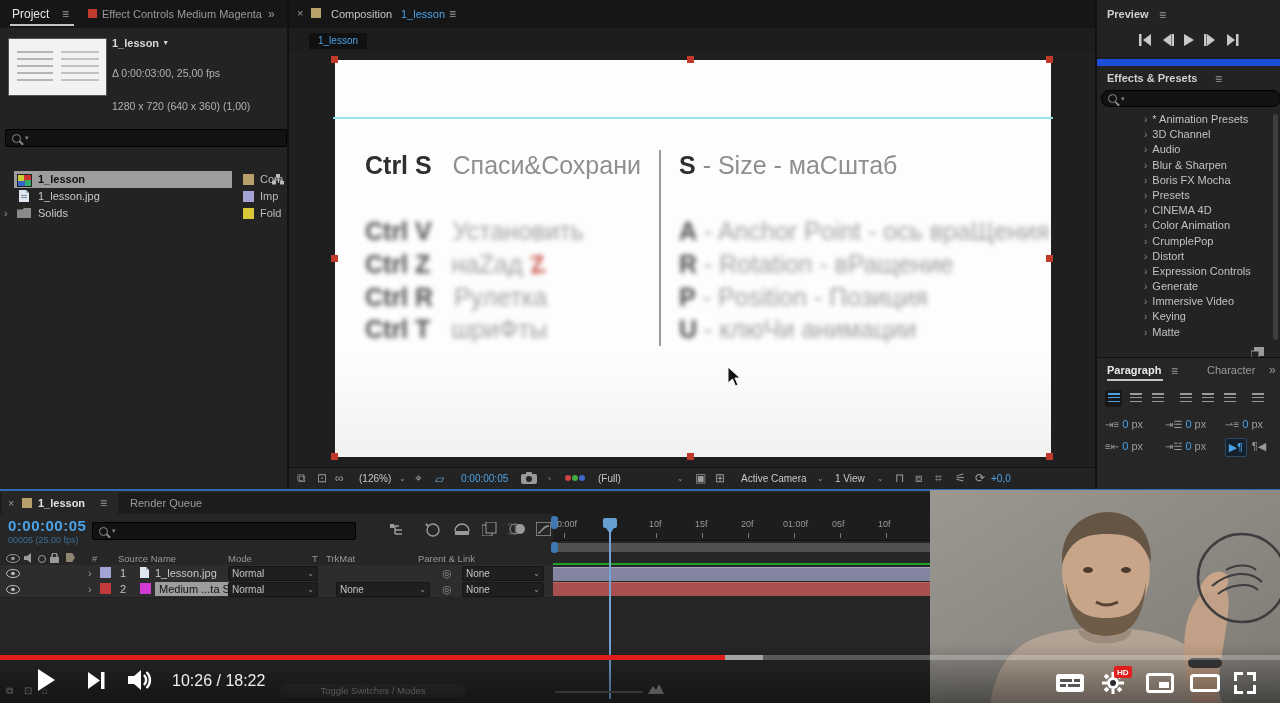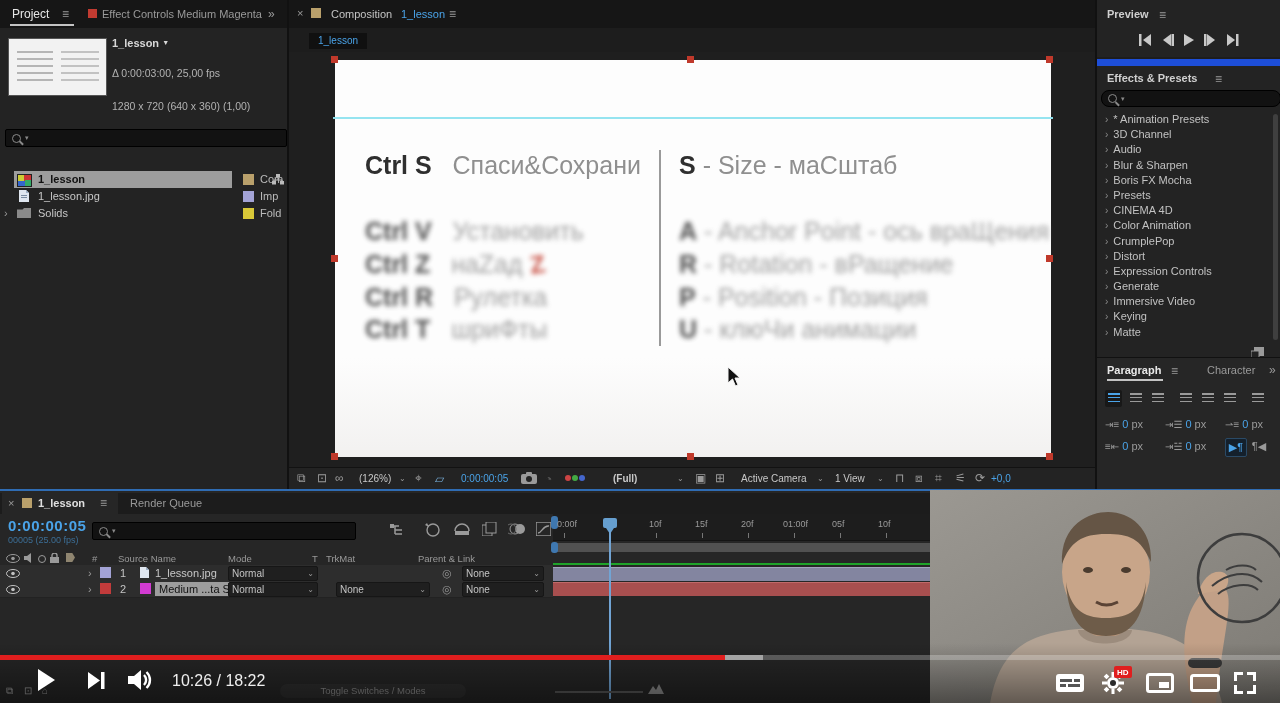--- a/index.html
+++ b/index.html
@@ -20,21 +20,21 @@
   
   .srow{position:absolute;height:32px;white-space:nowrap;font-size:25px;line-height:30px;}
   .skey{font-weight:700;color:#2f2f2f;}
   .sdesc{color:#8f8f8f;}
   .blurred{filter:blur(2.6px);opacity:.85;}
   .badge{color:#c0392b;font-weight:700;display:inline-block;transform:rotate(-8deg);}
   
   .g{color:#9a9a9a;font-size:12px;line-height:12px;}
   .alignbtn{width:17px;height:17px;border-radius:2px;display:flex;align-items:center;justify-content:center;}
   .alignbtn .bars{width:12px;height:11px;background:repeating-linear-gradient(to bottom,currentColor 0 1.5px,transparent 1.5px 3.8px);}
-  .fxitem{position:relative;height:15.2px;line-height:15.2px;white-space:nowrap;color:#c2c2c2;font-size:11px;}
+  .fxitem{position:relative;height:15.2px;line-height:15.2px;white-space:nowrap;color:#c2c2c2;font-size:11px;padding-left:39px;}
   .fxitem .chev{color:#8a8a8a;margin:0 5px 0 8px;font-size:10px;}
   .hdrtxt{color:#999;font-size:9.5px;}
   .laybox{background:#1f1f1f;border:1px solid #161616;border-radius:2px;color:#c4c4c4;font-size:10px;display:flex;align-items:center;justify-content:space-between;padding:0 3px;}
   .ytbtn svg{display:block;}
   .corner{position:absolute;width:6px;height:6px;}
 </style>
 </head>
 <body>
 
 <div id="stage">
@@ -148,21 +148,21 @@
       <span class="a g" style="left:126px;top:4px;">⌖</span>
       <span class="a" style="left:146px;top:4px;color:#7ab4e0;font-size:12px;">▱</span>
       <span class="a blue" style="left:172px;top:5px;font-size:10px;">0:00:00:05</span>
       <svg class="a" style="left:232px;top:4px;" width="16" height="12">
           <rect x="0" y="2" width="16" height="10" rx="2" fill="#9a9a9a"></rect>
           <circle cx="8" cy="7" r="3" fill="#232323"></circle>
           <rect x="5" y="0" width="6" height="3" rx="1" fill="#9a9a9a"></rect>
         </svg>
       <span class="a" style="left:256px;top:4px;color:#555;font-size:12px;">◔</span>
       <span class="a" style="left:276px;top:7px;width:6px;height:6px;border-radius:50%;background:#c44;box-shadow:7px 0 0 #4a4,14px 0 0 #46c;"></span>
-      <span class="a" style="left:324px;top:5px;color:#c8c8c8;font-size:10px;font-weight:bold;">(Full)</span>
+      <span class="a" style="left:309px;top:5px;color:#c8c8c8;font-size:10px;">(Full)</span>
       <span class="a ddc" style="left:388px;top:6px;">⌄</span>
       <span class="a g" style="left:406px;top:4px;">▣</span>
       <span class="a g" style="left:426px;top:4px;">⊞</span>
       <span class="a" style="left:452px;top:5px;color:#c8c8c8;font-size:10px;">Active Camera</span>
       <span class="a ddc" style="left:528px;top:6px;">⌄</span>
       <span class="a" style="left:546px;top:5px;color:#c8c8c8;font-size:10px;">1 View</span>
       <span class="a ddc" style="left:588px;top:6px;">⌄</span>
       <span class="a g" style="left:606px;top:4px;">⊓</span>
       <span class="a g" style="left:626px;top:4px;">⧈</span>
       <span class="a g" style="left:646px;top:4px;">⌗</span>

